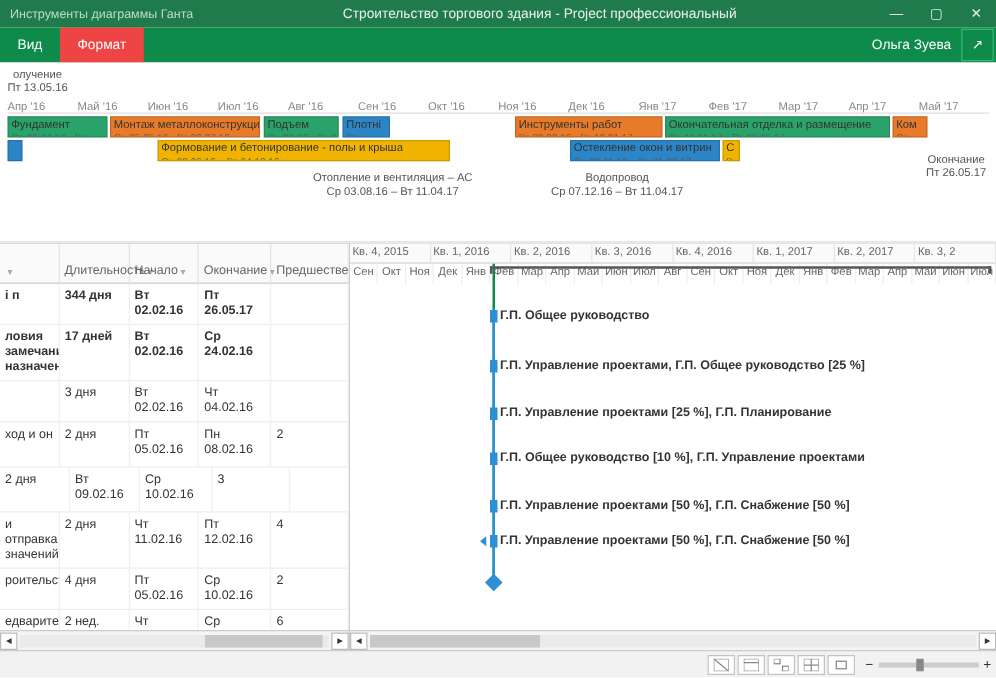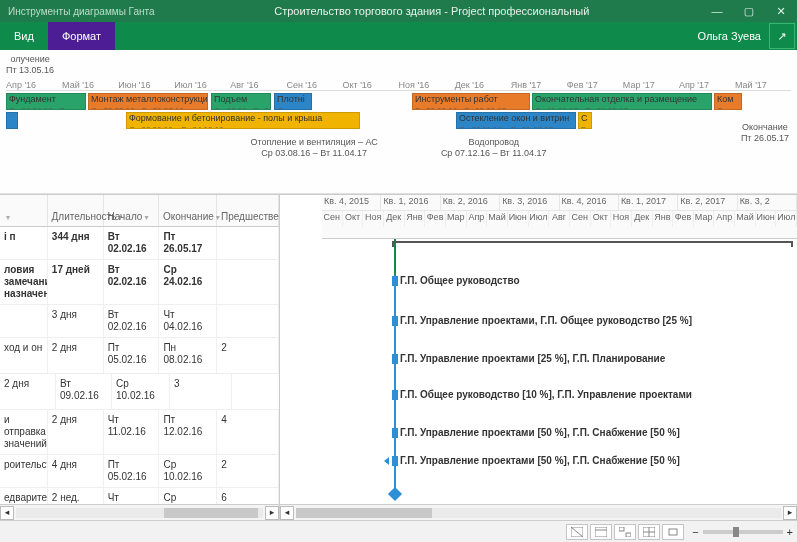--- a/index.html
+++ b/index.html
@@ -4,21 +4,21 @@
 <style>
 * { box-sizing: border-box; margin: 0; padding: 0; font-family: "Segoe UI", Arial, sans-serif; }
 body { width: 797px; height: 542px; background: #fff; overflow: hidden; font-size: 11px; color: #333; }
 
 .titlebar { height: 22px; background: #1f7a4c; color: #c8e0d0; display: flex; align-items: center; }
 .titlebar .tool { padding: 0 8px; font-size: 10px; color: #bcddc8; }
 .titlebar .apptitle { flex: 1; text-align: center; font-size: 11px; color: #e8f2ec; }
 .titlebar .winbtn { width: 32px; height: 22px; text-align: center; line-height: 22px; color: #e0efe6; cursor: default; }
 .ribbon { height: 28px; background: #0e8a4a; display: flex; align-items: center; color: #fff; }
 .ribbon .tab { padding: 0 14px; font-size: 11px; height: 100%; line-height: 28px; cursor: pointer; }
-.ribbon .tab.active { background: #4c1d95; }
+.ribbon .tab.active { background: #ef4444; }
 .ribbon .tellme { display: flex; align-items: center; gap: 4px; padding-left: 12px; font-size: 11px; }
 .ribbon .bulb { width: 12px; height: 12px; border: 1px solid #fff; border-radius: 50%; position: relative; }
 .ribbon .spacer { flex: 1; }
 .ribbon .user { padding-right: 8px; font-size: 11px; }
 .ribbon .share { width: 26px; height: 26px; border: 1px solid #3bb575; margin-right: 2px; line-height: 24px; text-align: center; }
 
 .timeline { height: 144px; padding: 4px 6px 2px 6px; position: relative; background: #fefefe; border-bottom: 1px solid #e0e0e0; }
 .timeline .toprow { display: flex; font-size: 9px; color: #555; }
 .timeline .lbl { text-align: center; line-height: 11px; }
 .timeline .axis { display: flex; font-size: 9px; color: #888; border-bottom: 1px solid #ddd; margin-top: 4px; }
@@ -38,21 +38,21 @@
 .grid .row.tall { min-height: 36px; }
 .grid .row .cell { padding: 4px 4px; border-right: 1px solid #f0f0f0; overflow: hidden; white-space: normal; line-height: 12px; }
 .cw-name { width: 48px; }
 .cw-dur  { width: 56px; }
 .cw-start{ width: 56px; }
 .cw-fin  { width: 58px; }
 .cw-pred { width: 62px; }
 .bold { font-weight: 600; }
 
 .gantt { flex: 1; position: relative; overflow: hidden; background: #fff; }
-.gantt .tshead { height: 44px; border-bottom: 1px solid #ccc; background: #fafafa; font-size: 9px; color: #666; margin-left: 42px; }
+.gantt .tshead { height: 16px; border-bottom: 1px solid #ccc; background: #fafafa; font-size: 9px; color: #666; }
 .gantt .tshead .qrow { display: flex; height: 16px; border-bottom: 1px solid #e6e6e6; }
 .gantt .tshead .qrow span { flex: 1; padding: 1px 2px; border-right: 1px solid #e6e6e6; white-space: nowrap; }
 .gantt .tshead .mrow { display: flex; height: 16px; }
 .gantt .tshead .mrow span { width: 26px; padding: 1px 0; text-align: center; border-right: 1px solid #eee; }
 .gantt .chart { position: relative; height: 258px; }
 .gantt .active { position: absolute; top: 0; bottom: 0; width: 2px; background: #118a4a; }
 .gantt .task { position: absolute; left: 120px; font-size: 10px; font-weight: 700; white-space: nowrap; }
 .gantt .tick { position: absolute; left: 112px; width: 6px; height: 10px; background: #2d8fd6; }
 .gantt .vbar { position: absolute; left: 114px; width: 2px; background: #2d8fd6; }
 .gantt .diamond { position: absolute; left: 110px; width: 10px; height: 10px; background: #2d8fd6; transform: rotate(45deg); }

